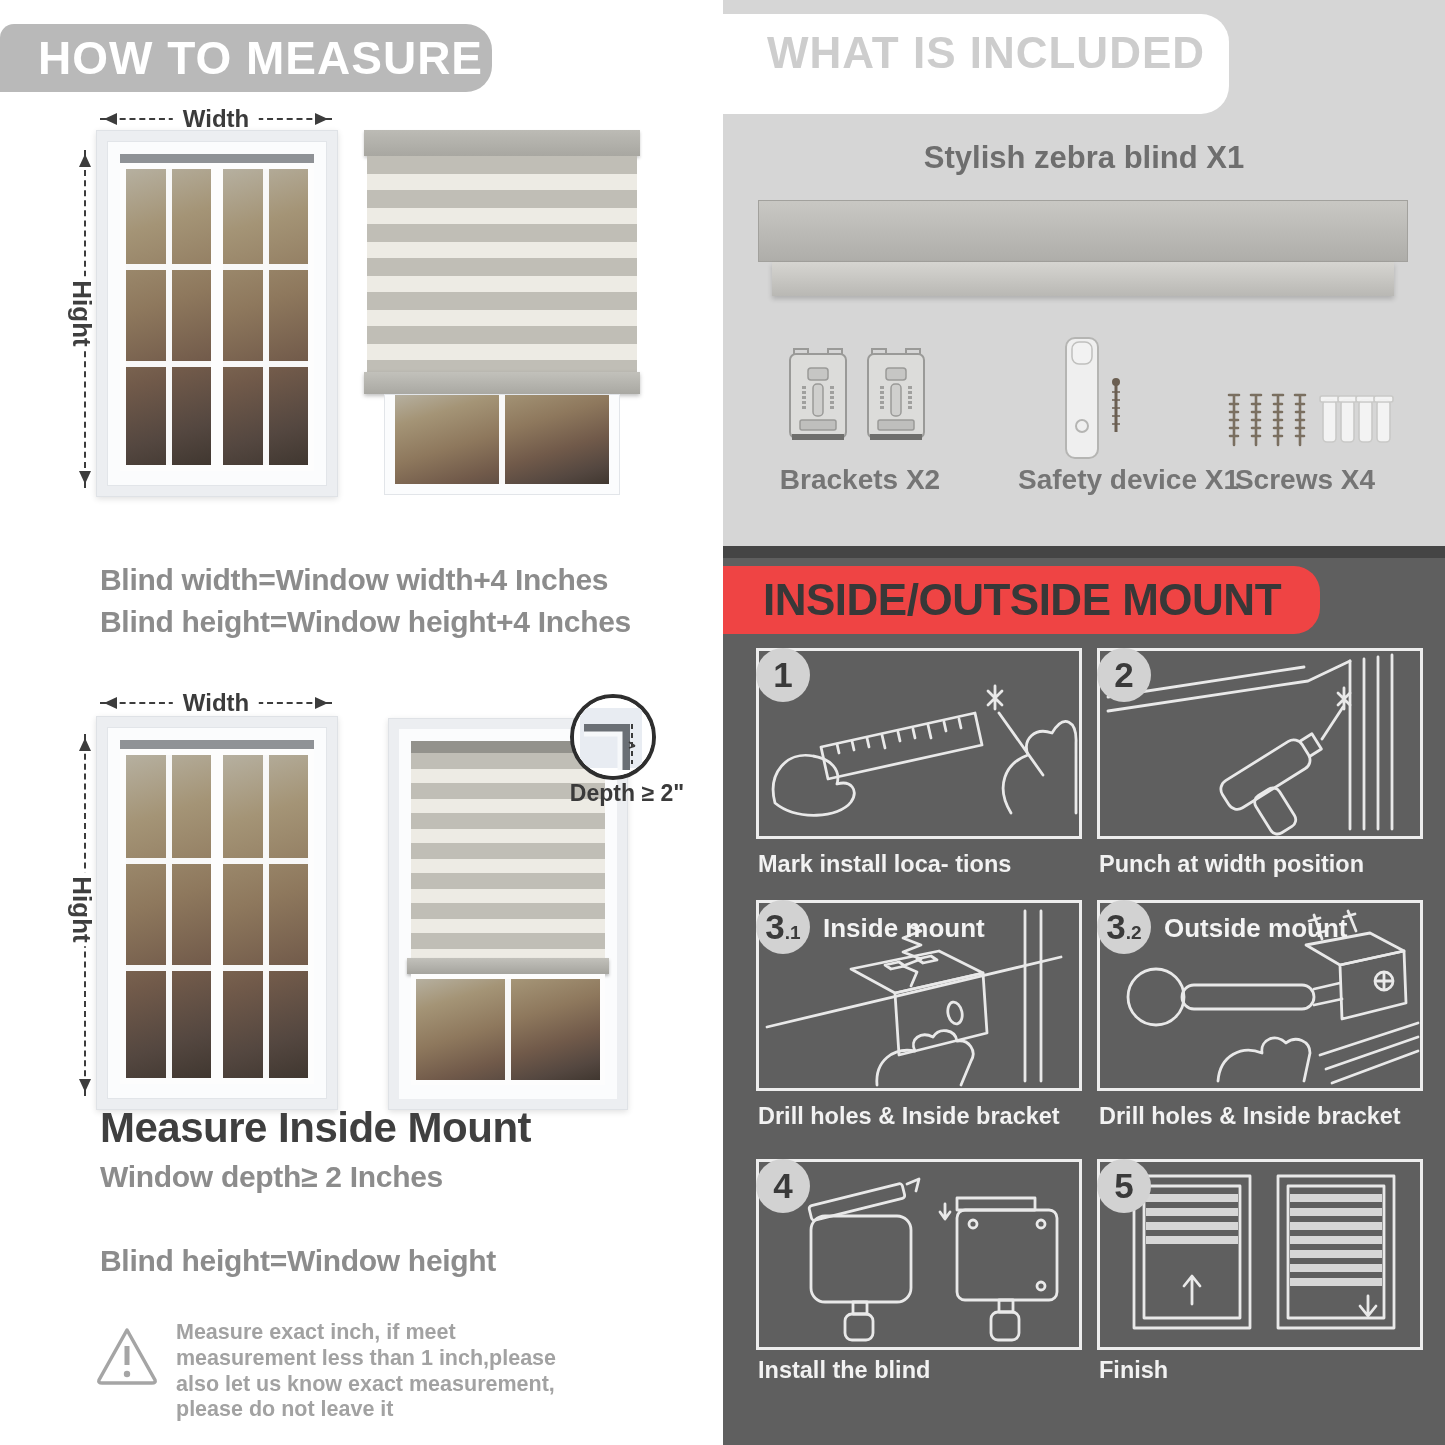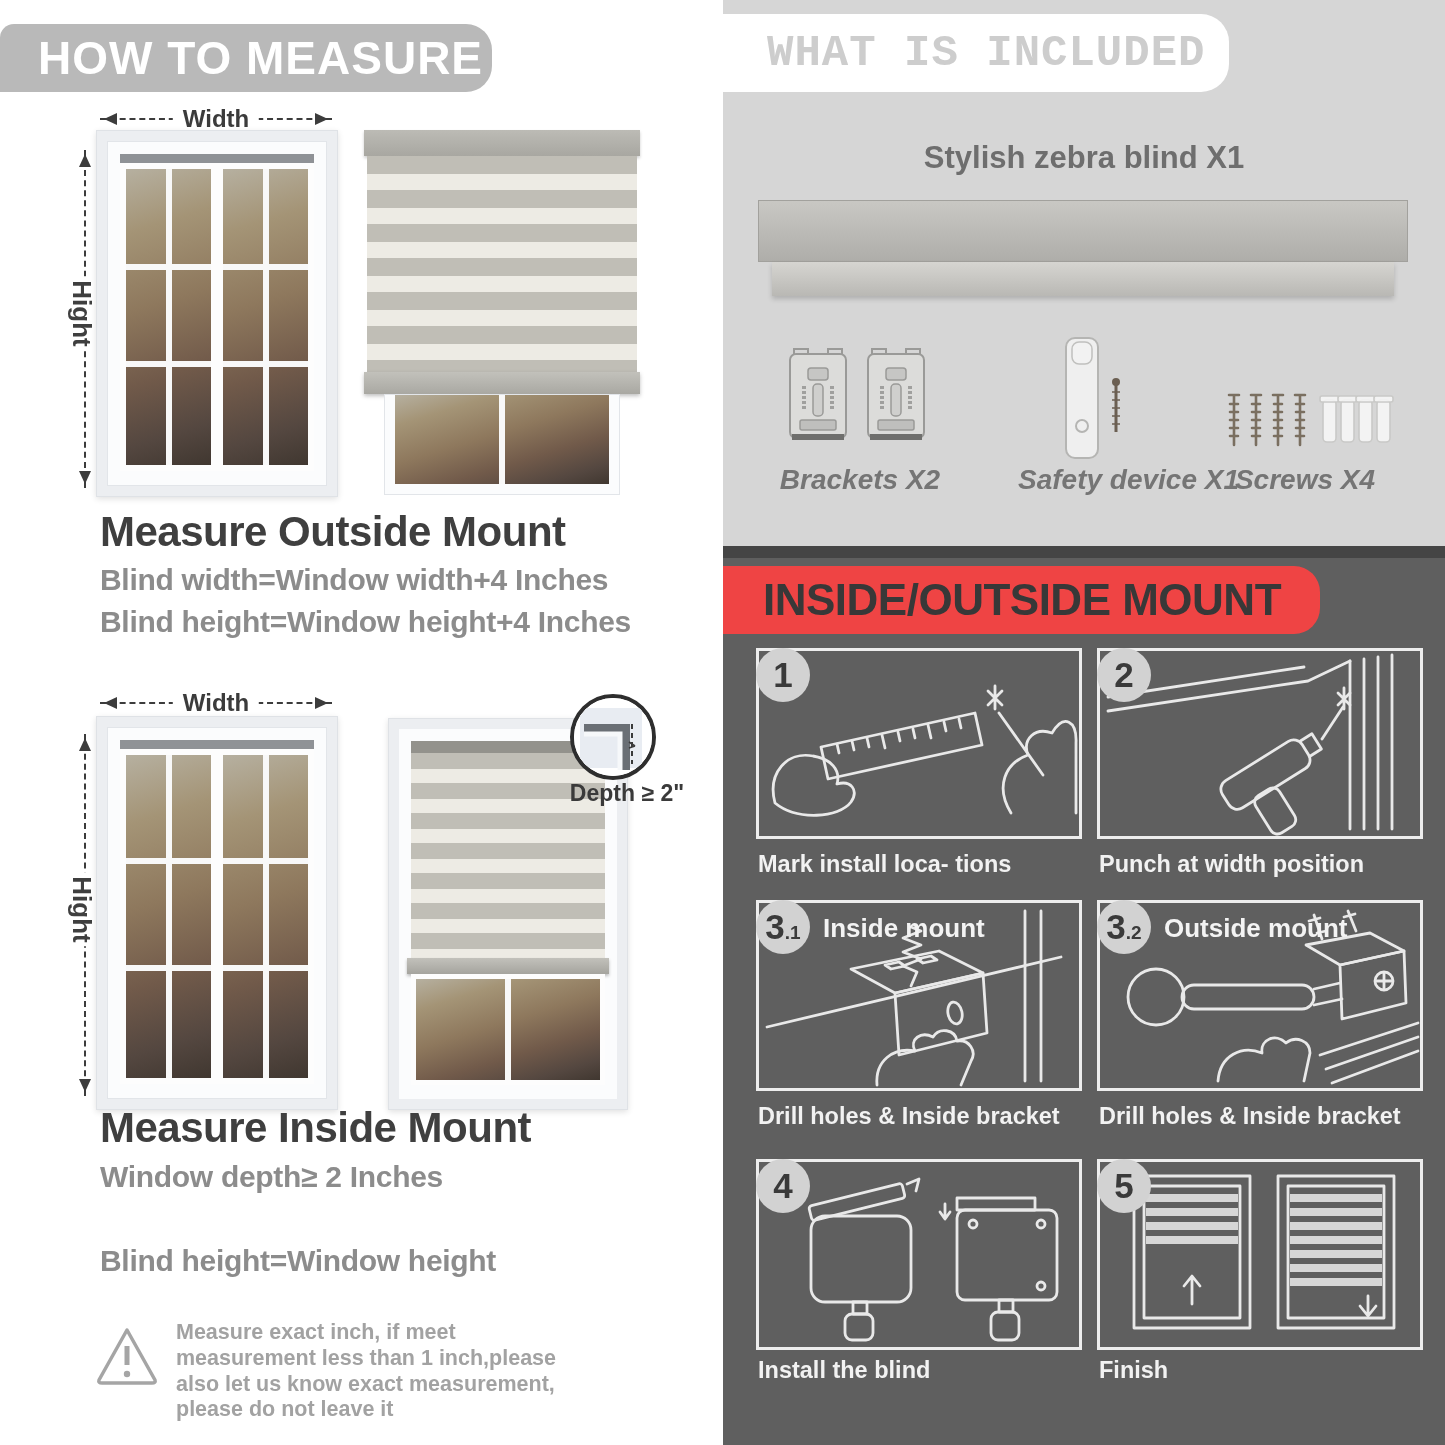--- a/index.html
+++ b/index.html
@@ -60,31 +60,31 @@
 
   .magnifier{position:absolute;left:570px;top:694px;width:86px;height:86px;border:4px solid #2e2e2e;border-radius:50%;
     background:#fff;overflow:hidden;box-sizing:border-box;}
   .depth-label{position:absolute;left:552px;top:780px;width:150px;text-align:center;color:#3a3a3a;font-size:23px;font-weight:bold;}
 
   .warn-tri{position:absolute;left:94px;top:1324px;}
   .warn-text{position:absolute;left:176px;top:1320px;width:408px;color:#a2a2a2;font-size:21.5px;line-height:1.2;font-weight:bold;}
 
   
   .right-top{position:absolute;left:723px;top:0;width:722px;height:546px;background:#d6d6d6;}
-  .inc-header{position:absolute;left:723px;top:14px;width:506px;height:78px;background:#ffffff;
+  .inc-header{position:absolute;left:723px;top:14px;width:506px;height:100px;background:#ffffff;
     border-radius:0 28px 28px 0;color:#cdcdcd;font-size:44px;font-weight:bold;letter-spacing:1px;
-    line-height:78px;padding-left:44px;box-sizing:border-box;font-family:Liberation Mono, monospace;}
+    line-height:78px;padding-left:44px;box-sizing:border-box;}
   .product-label{position:absolute;left:723px;top:140px;width:722px;text-align:center;color:#6e6e6e;
     font-size:31px;font-weight:bold;}
   .headrail-top{position:absolute;left:758px;top:200px;width:650px;height:62px;
     background:linear-gradient(#c9c8c4,#aeada9);box-shadow:inset 0 0 0 1px #a2a19d;}
   .headrail-lip{position:absolute;left:772px;top:262px;width:622px;height:34px;
     background:linear-gradient(#d6d5d1,#b9b8b4);box-shadow:0 3px 5px rgba(0,0,0,.18);}
   .item{position:absolute;}
-  .item-label{position:absolute;top:464px;text-align:center;color:#757575;font-size:28px;font-weight:bold;white-space:nowrap;font-style:italic;}
+  .item-label{position:absolute;top:464px;text-align:center;color:#757575;font-size:28px;font-weight:bold;white-space:nowrap;}
 
   .divider-strip{position:absolute;left:723px;top:546px;width:722px;height:12px;background:#454545;}
   .right-bottom{position:absolute;left:723px;top:558px;width:722px;height:887px;background:#5f5f5f;}
   .mount-header{position:absolute;left:723px;top:566px;width:597px;height:68px;background:#ef4444;
     border-radius:0 26px 26px 0;color:#383838;font-size:44px;font-weight:bold;letter-spacing:-0.5px;
     line-height:68px;padding-left:40px;box-sizing:border-box;}
 
   .step-panel{position:absolute;width:326px;height:191px;border:3px solid #ededed;box-sizing:border-box;}
   .p1{left:756px;top:648px;} .p2{left:1097px;top:648px;}
   .p3{left:756px;top:900px;} .p4{left:1097px;top:900px;}
@@ -136,21 +136,20 @@
     <div class="b-cassette"></div>
     <div class="b-stripes"></div>
     <div class="b-rail"></div>
     <div class="peek">
       <div class="peek-inner photo">
         <div class="muntin-v"></div>
       </div>
     </div>
   </div>
 
-  <div class="h2-dark" style="left:100px;top:508px;">Measure Outside Mount</div>
   <div class="body-line" style="left:100px;top:563px;">Blind width=Window width+4 Inches</div>
   <div class="body-line" style="left:100px;top:605px;">Blind height=Window height+4 Inches</div>
 
   <div class="dim-h" style="left:100px;top:702px;width:232px;">
     <span class="dim-label">Width</span>
   </div>
   <div class="dim-v" style="left:84px;top:734px;height:362px;"></div>
   <div class="v-label" style="left:44px;top:888px;">Hight</div>
 
   <div class="window" style="left:96px;top:716px;width:240px;height:392px;">

